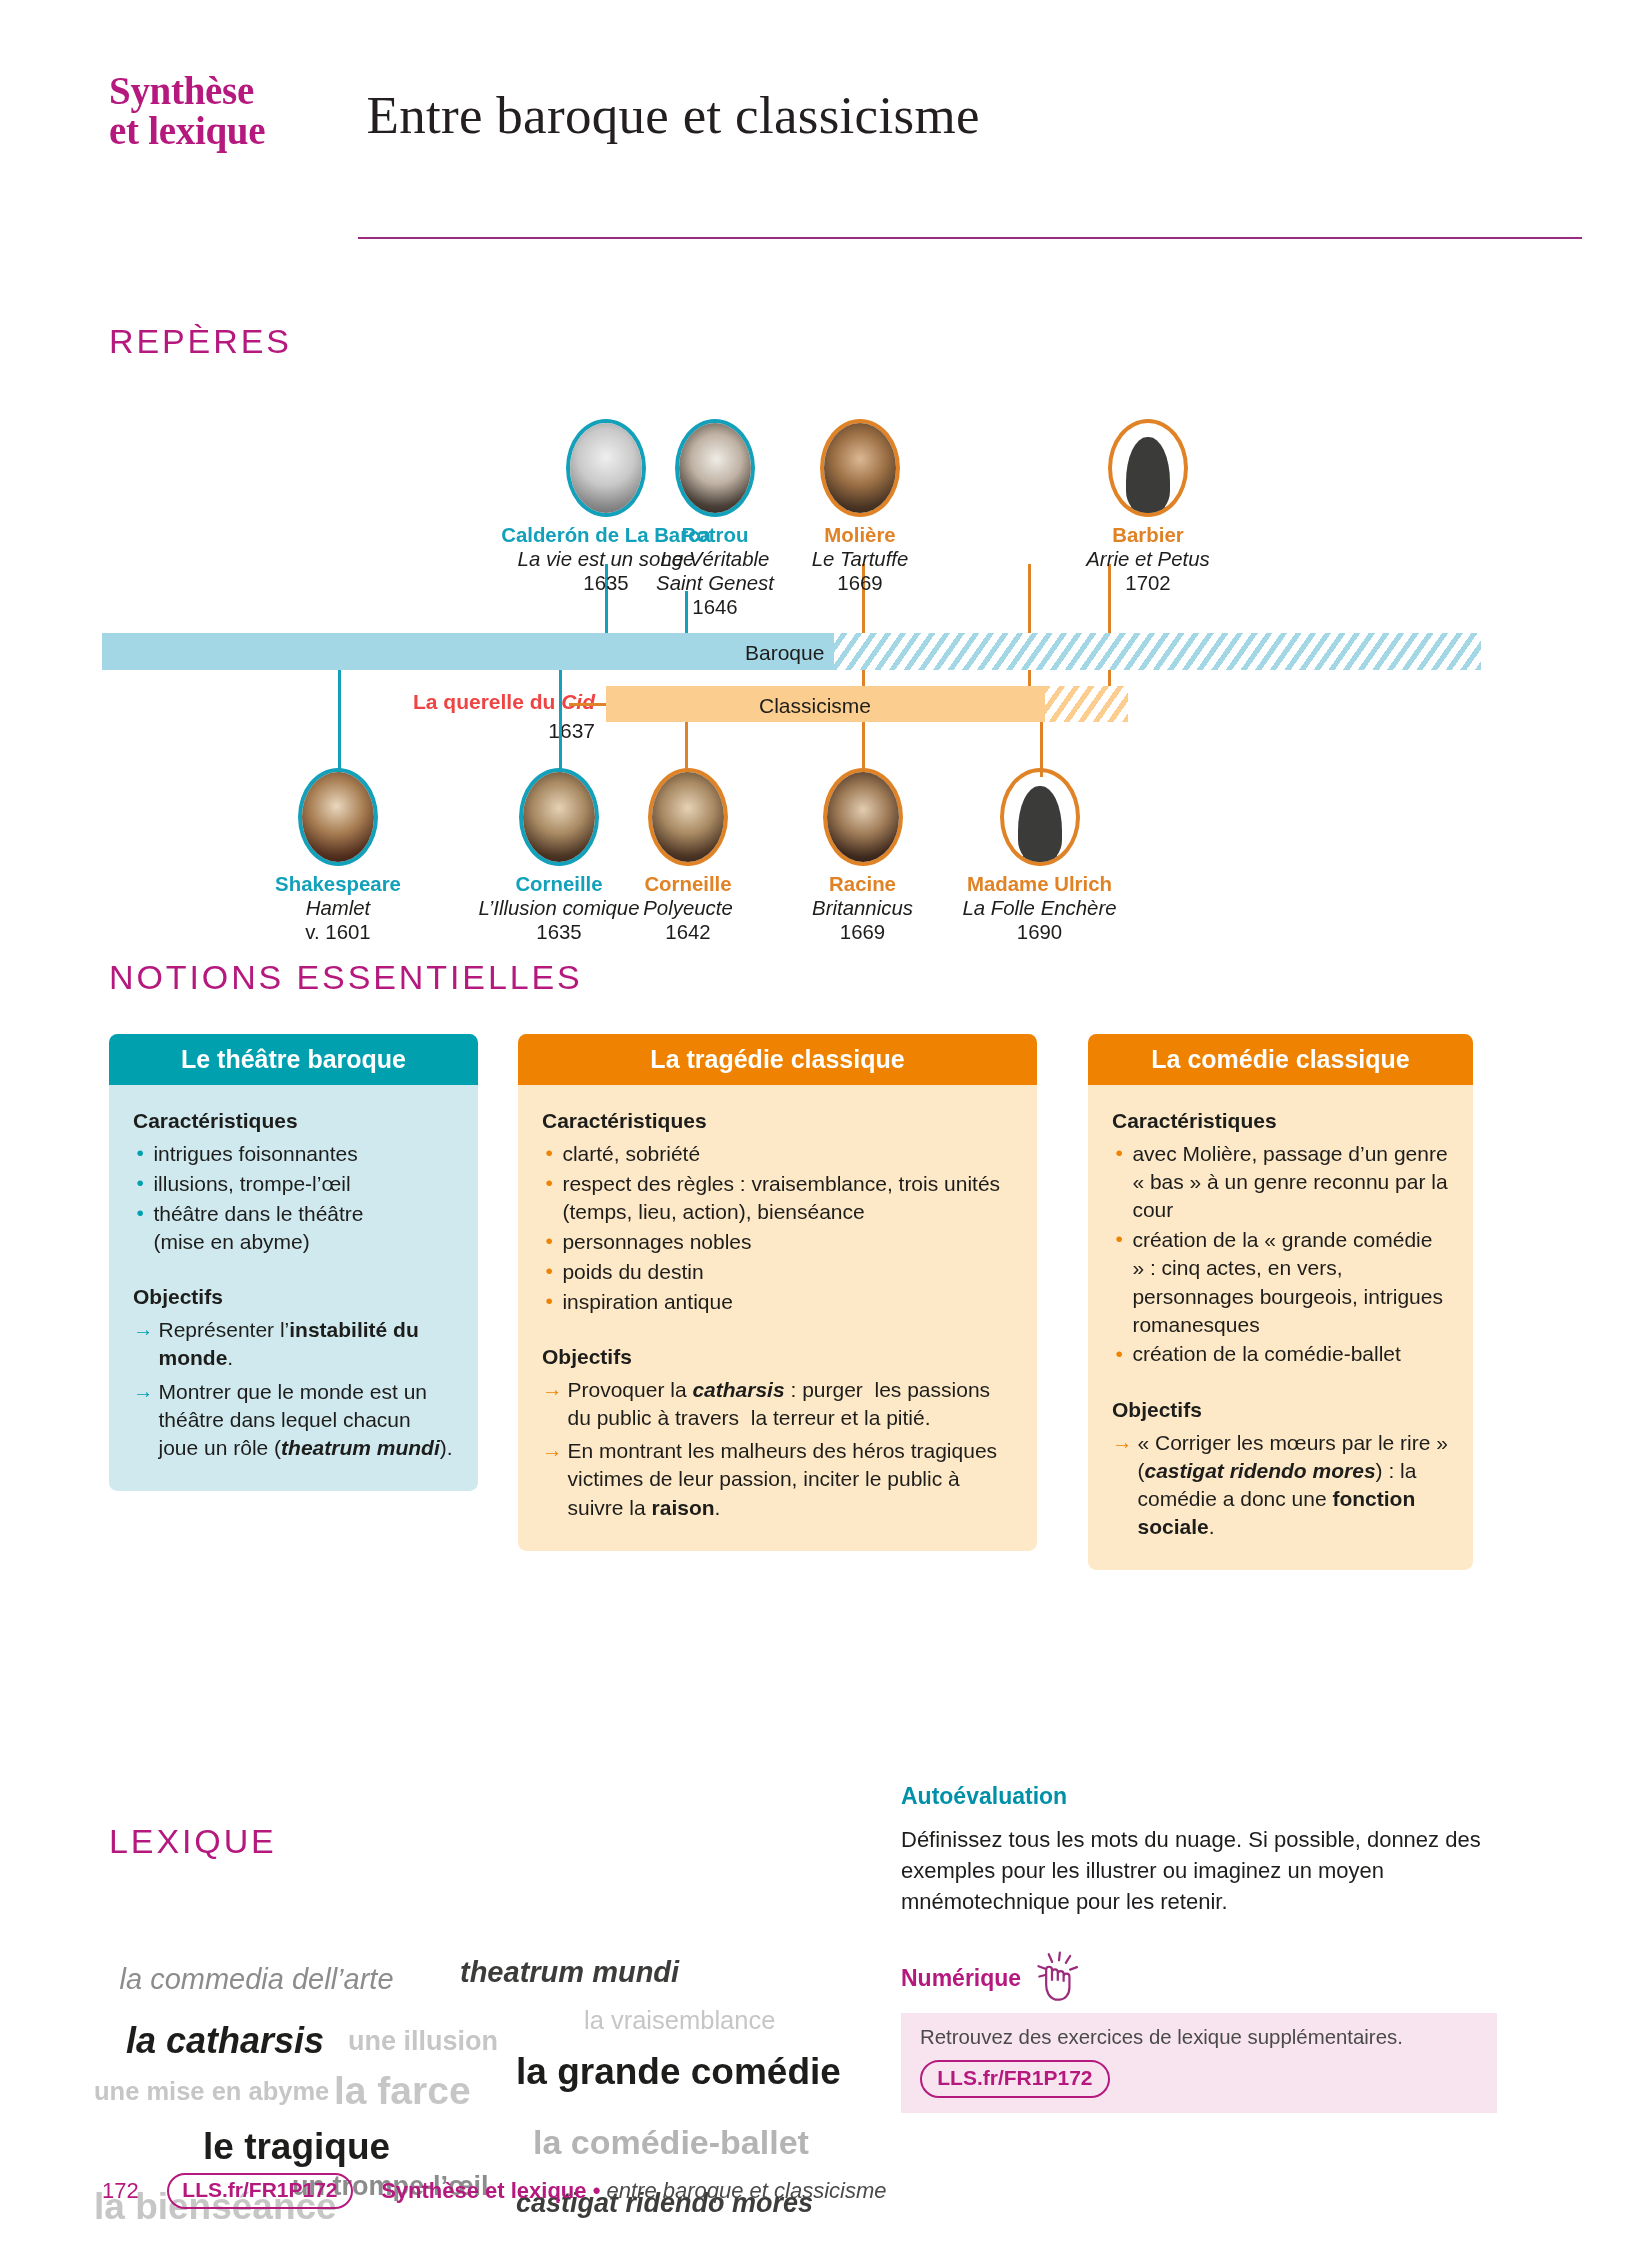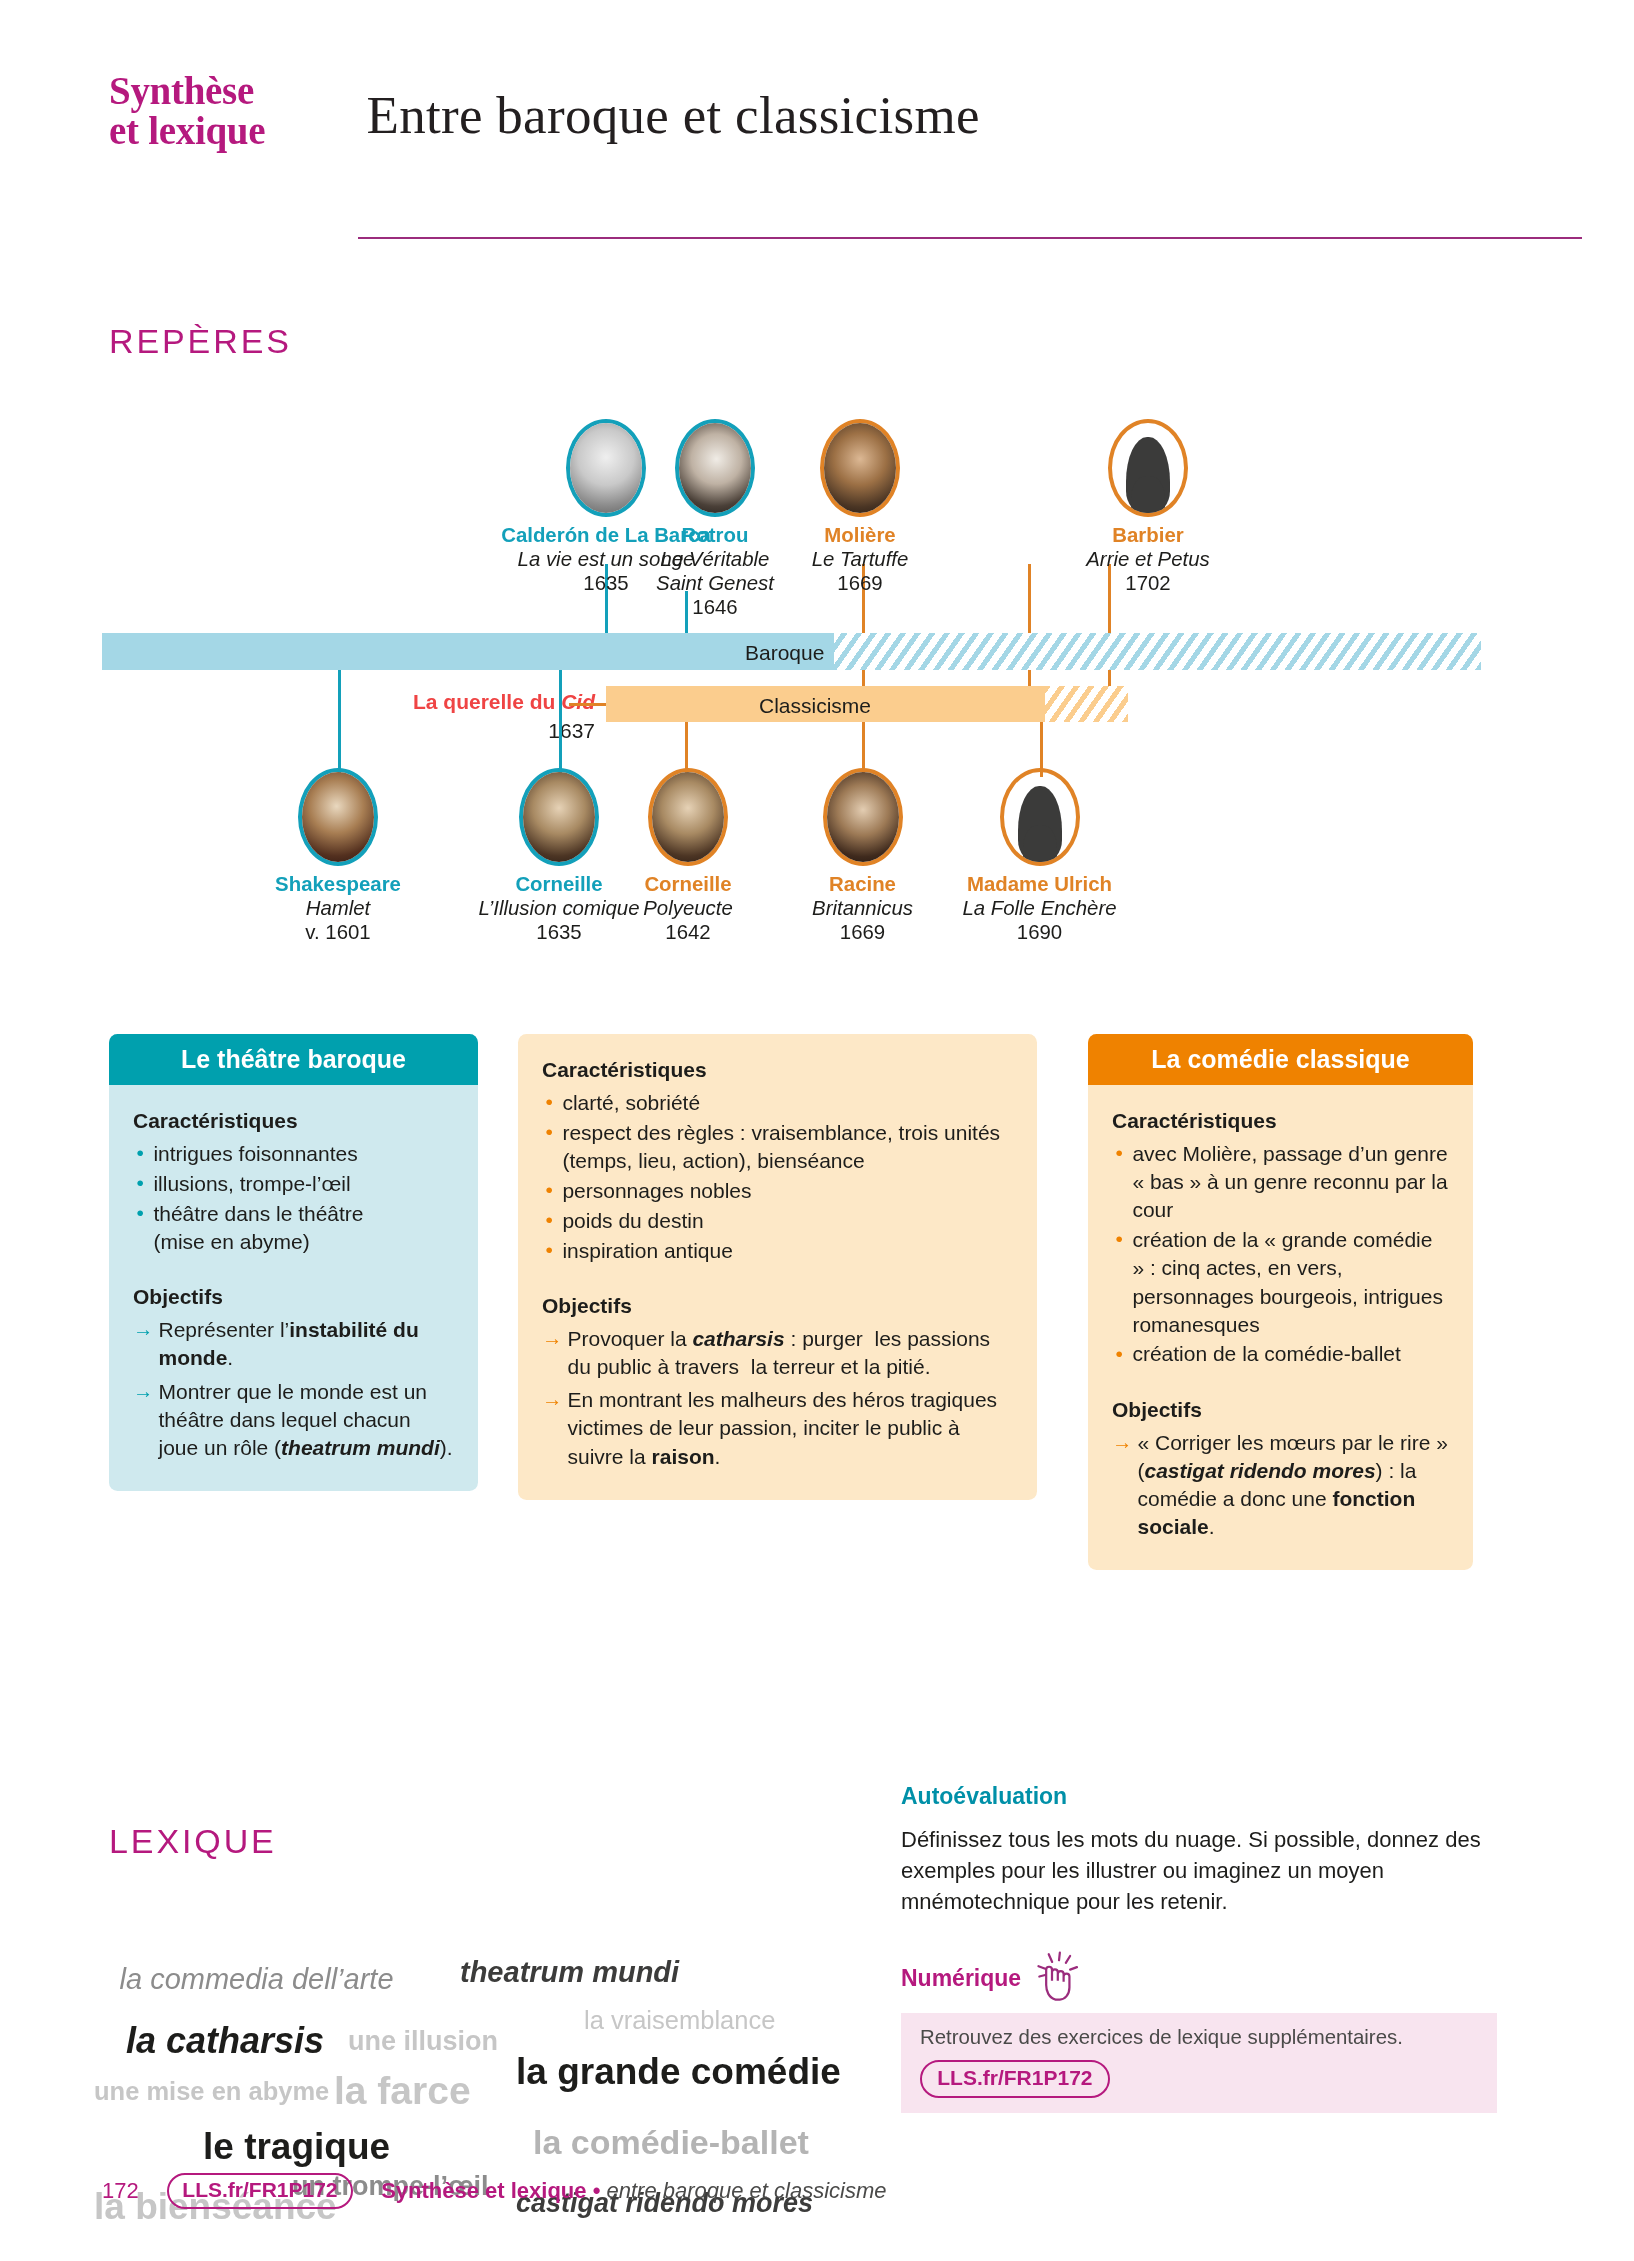--- a/index.html
+++ b/index.html
@@ -115,20 +115,21 @@
       <div class="rubric">
         <span>Synthèse</span>
         <span>et lexique</span>
       </div>
       <div class="maintitle">Entre baroque et classicisme</div>
     </div>
   </div>
   <div class="hdr-rule"></div>
 
   <div class="sect-title" id="t-reperes">REPÈRES</div>
+  <div class="sect-title" id="t-notions">NOTIONS ESSENTIELLES</div>
   <div class="sect-title" id="t-lexique">LEXIQUE</div>
 
   <div class="timeline">
 
     <div class="vline teal" style="left:605px;top:189px;height:72px;"></div>
     <div class="vline teal" style="left:685px;top:216px;height:44px;"></div>
     <div class="vline orange" style="left:862px;top:189px;height:124px;"></div>
     <div class="vline orange" style="left:1028px;top:189px;height:124px;"></div>
     <div class="vline orange" style="left:1108px;top:189px;height:124px;"></div>
 
@@ -244,20 +245,21 @@
           <li>illusions, trompe-l’œil</li>
           <li>théâtre dans le théâtre<br>(mise en abyme)</li>
         </ul>
         <h4 class="obj">Objectifs</h4>
         <div class="arrow-li">Représenter l’<b>instabilité du monde</b>.</div>
         <div class="arrow-li">Montrer que le monde est un théâtre dans lequel chacun joue un rôle (<b><i>theatrum mundi</i></b>).</div>
       </div>
     </div>
 
     <div class="card card-tragedie">
+      <div class="chead">La tragédie classique</div>
       <div class="cbody">
         <h4>Caractéristiques</h4>
         <ul>
           <li>clarté, sobriété</li>
           <li>respect des règles : vraisemblance, trois unités (temps, lieu, action), bienséance</li>
           <li>personnages nobles</li>
           <li>poids du destin</li>
           <li>inspiration antique</li>
         </ul>
         <h4 class="obj">Objectifs</h4>

